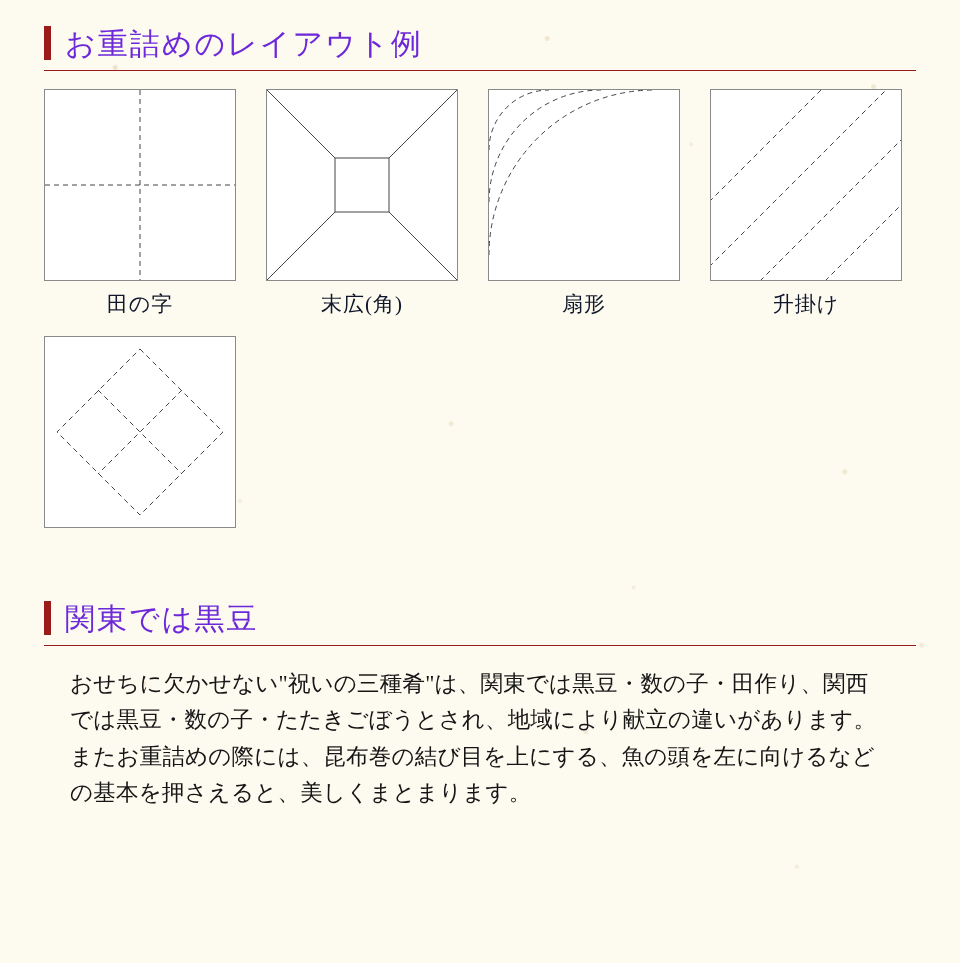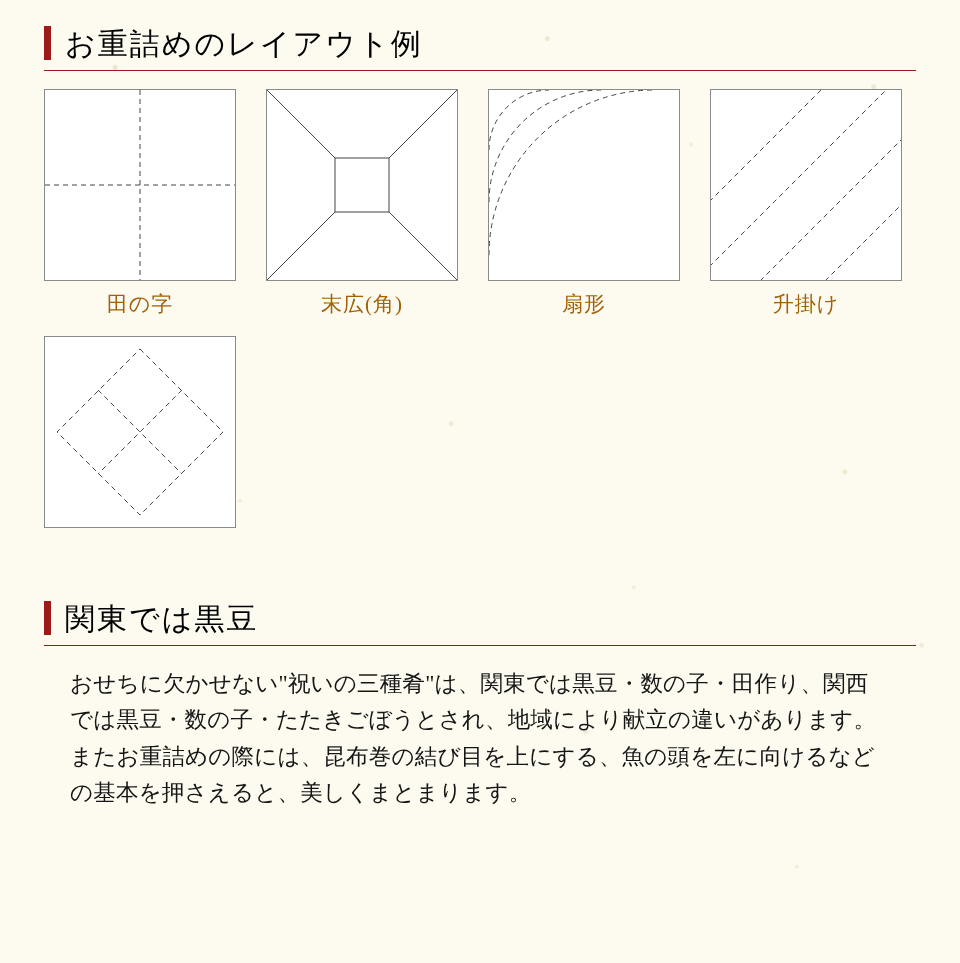--- a/index.html
+++ b/index.html
@@ -55,21 +55,21 @@
   .head-bar {
     width: 7px;
     height: 34px;
     background: #9b1b1b;
     flex: 0 0 auto;
   }
   .head-text {
     font-size: 30px;
     letter-spacing: 2px;
     line-height: 1.1;
-    color: #000000;
+    color: #6d28d9;
     font-weight: normal;
     margin: 0;
   }
   .head-rule {
     border-bottom: 1.5px solid #9b1b1b;
     margin-top: 10px;
   }
 
   
   .diagram-grid {
@@ -91,21 +91,21 @@
     background: #ffffff;
     border: 1px solid #8a8a8a;
     box-sizing: border-box;
   }
   .diagram-box svg { display: block; }
   .diagram-label {
     font-size: 21px;
     letter-spacing: 1px;
     margin-top: 9px;
     margin-bottom: 12px;
-    color: #a16207;
+    color: #0f172a;
   }
   .diagram-label.empty { visibility: hidden; }
 
   
   .knowledge {
     margin-top: 26px;
   }
   .knowledge-body {
     margin-top: 20px;
     padding: 0 26px;

